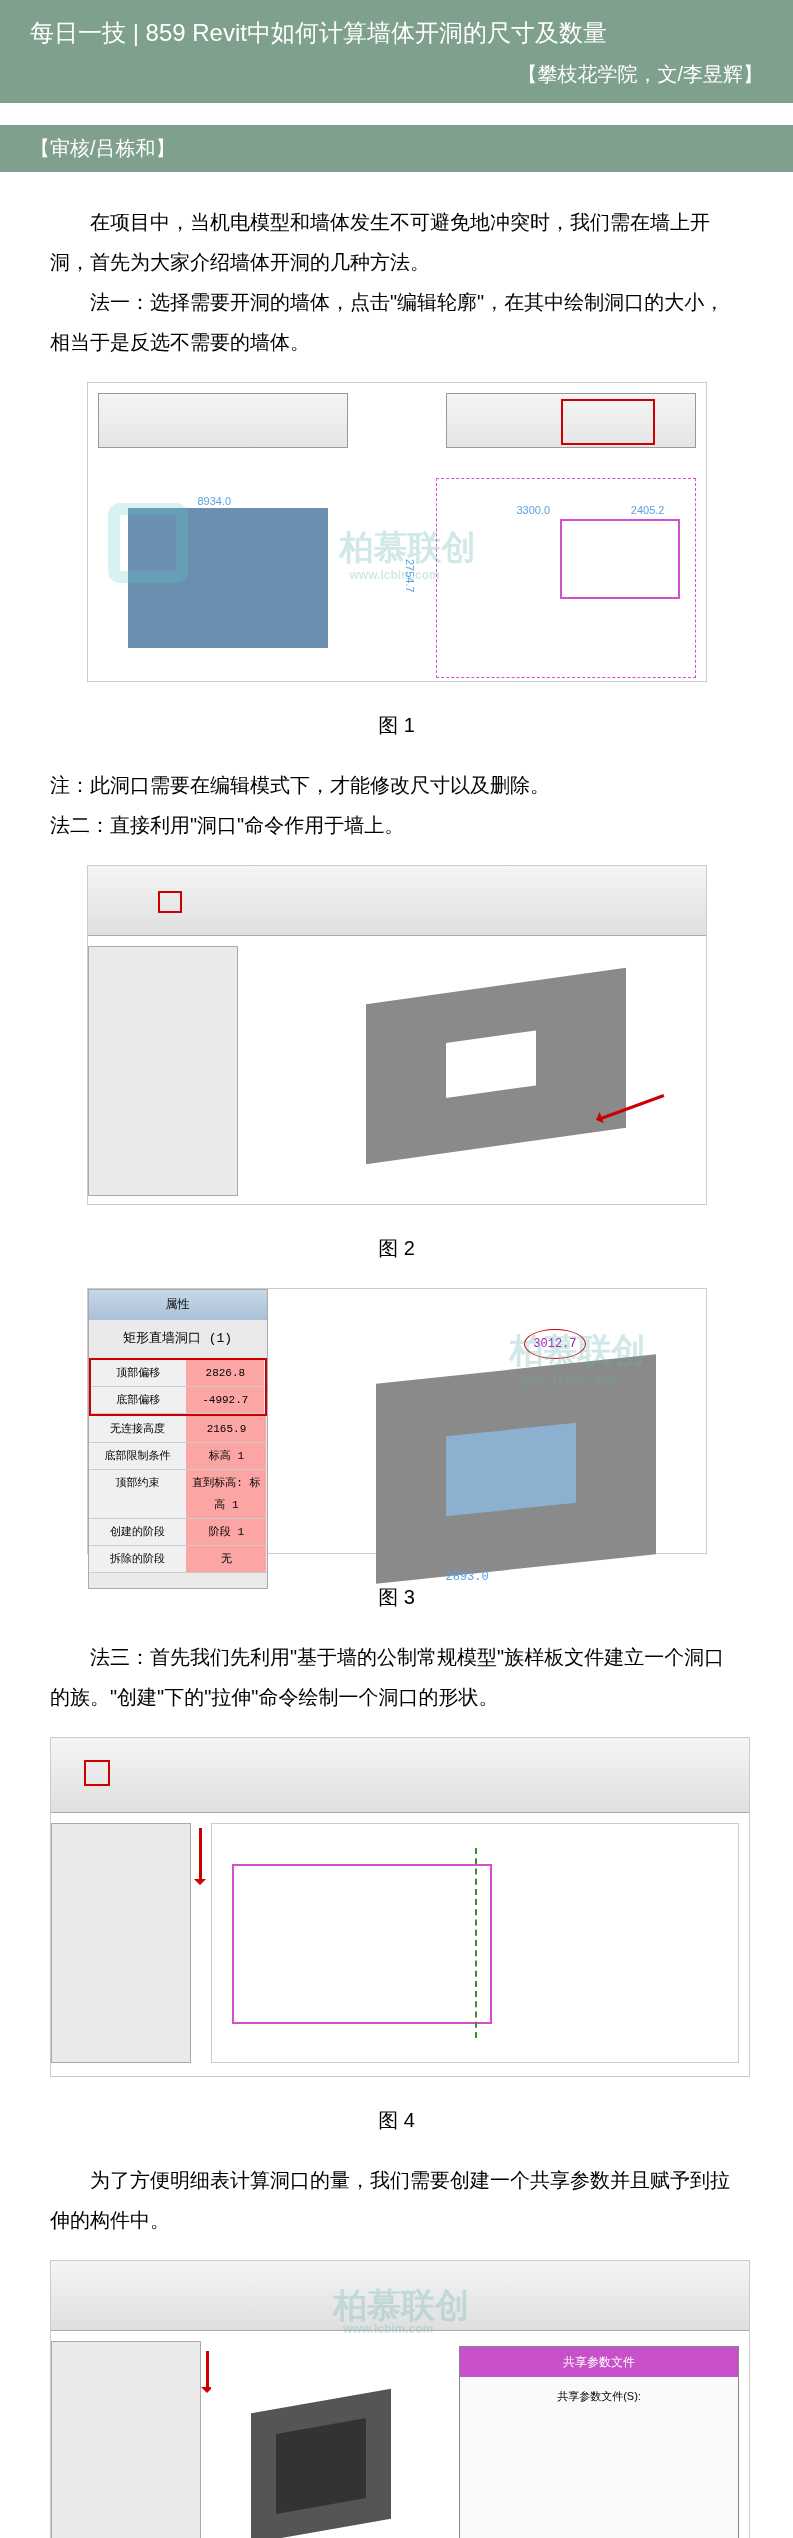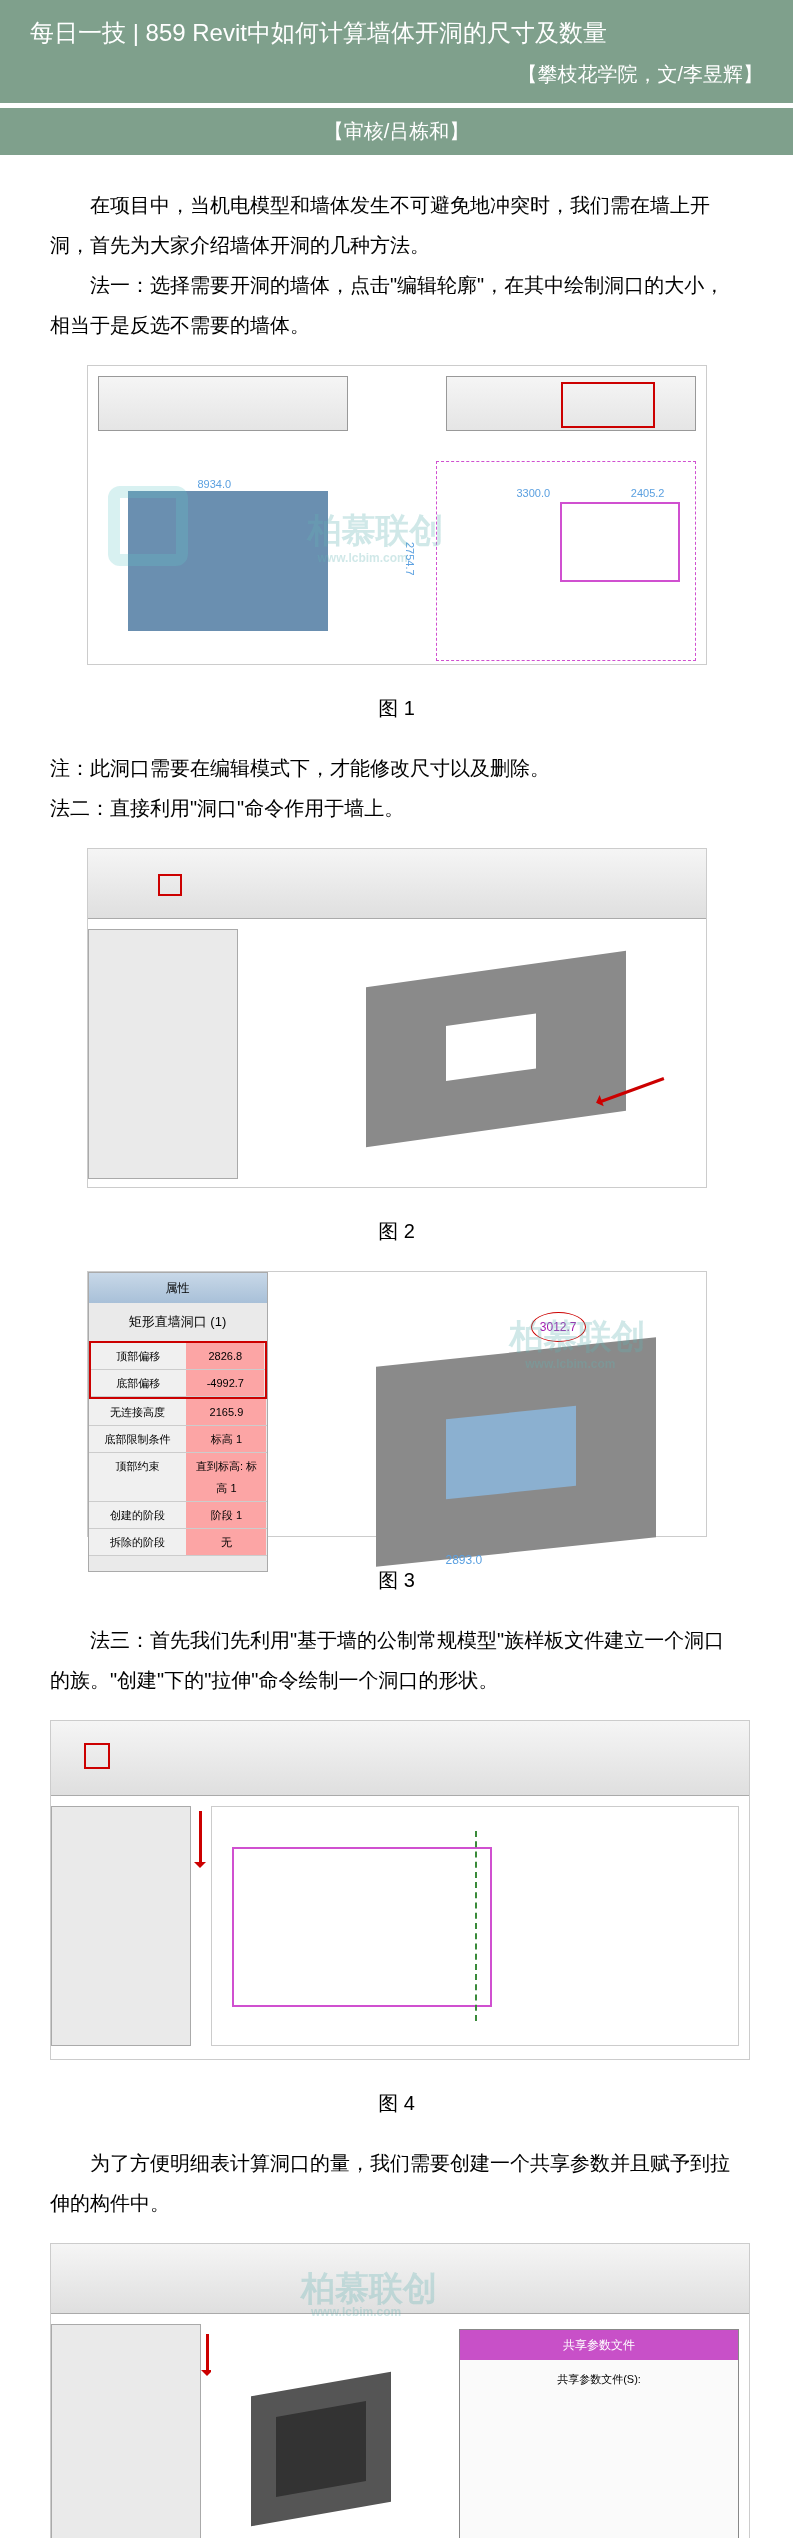--- a/index.html
+++ b/index.html
@@ -1,27 +1,27 @@
 <!DOCTYPE html>
 <html><head>
 <meta charset="utf-8">
 <style>
 * { margin: 0; padding: 0; box-sizing: border-box; }
 body { font-family: "Microsoft YaHei", sans-serif; background: #fff; width: 793px; margin: 0 auto; }
 .header { background: #7fa08c; color: #fff; padding: 15px 30px; }
 .header-title { font-size: 24px; line-height: 1.5; }
 .byline { text-align: right; font-size: 20px; margin-top: 10px; }
-.reviewer { background: #7fa08c; color: #fff; text-align: center; padding: 10px 30px; font-size: 20px; margin-top: 5px; }
+.reviewer { background: #7fa08c; color: #fff; text-align: left; padding: 10px 30px; font-size: 20px; margin-top: 22px; }
 .content { padding: 30px 50px; font-size: 20px; line-height: 2; color: #000; }
 .content p { text-indent: 2em; }
 .content p.noindent { text-indent: 0; }
 .caption { text-align: center; margin: 10px 0; }
 .figure { margin: 20px 0; text-align: center; position: relative; }
 .fig-img { display: inline-block; background: #f8f8f8; border: 1px solid #ccc; position: relative; }
-.watermark { position: absolute; font-size: 34px; color: rgba(100,180,180,0.3); font-weight: bold; pointer-events: none; }
+.watermark { position: absolute; font-size: 34px; color: rgba(100,180,180,0.3); font-weight: bold; pointer-events: none; margin-left: 32px; }
 .wm-logo { position: absolute; width: 80px; height: 80px; border: 12px solid rgba(100,200,200,0.25); border-radius: 12px; left: 20px; }
 .wm-sub { font-size: 12px; }
 
 
 .fig1 { width: 620px; height: 300px; position: relative; background: #fff; }
 .toolbar1a { position: absolute; top: 10px; left: 10px; width: 250px; height: 55px; background: linear-gradient(#f5f5f5,#e5e5e5); border: 1px solid #999; }
 .toolbar1b { position: absolute; top: 10px; right: 10px; width: 250px; height: 55px; background: linear-gradient(#f5f5f5,#e5e5e5); border: 1px solid #999; }
 .toolbar1b::after { content:""; position:absolute; right:40px; top:5px; width:90px; height:42px; border:2px solid #c00; }
 .wall1 { position: absolute; left: 10px; top: 95px; width: 260px; height: 200px; background: #fff; }
 .wall1 .face { position: absolute; left: 30px; top: 30px; width: 200px; height: 140px; background: #6a8fb0; }
@@ -37,21 +37,21 @@
 .ribbon2 { position: absolute; top: 0; left: 0; right: 0; height: 70px; background: linear-gradient(#f5f5f5,#dfdfdf); border-bottom: 1px solid #aaa; }
 .ribbon2::after { content:""; position:absolute; left:70px; top:25px; width:20px; height:18px; border:2px solid #c00; }
 .panel2 { position: absolute; left: 0; top: 80px; width: 150px; height: 250px; background: #eaeaea; border: 1px solid #aaa; }
 .wall3d { position: absolute; right: 60px; top: 120px; width: 280px; height: 180px; }
 .wall3d .face { width: 260px; height: 160px; background: #8a8a8a; transform: skewY(-8deg); position: relative; }
 .wall3d .face::after { content:""; position:absolute; left:80px; top:50px; width:90px; height:55px; background:#fff; }
 .wall3d .arrow { position: absolute; right: -20px; top: 120px; width: 70px; height: 3px; background: #c00; transform: rotate(-20deg); }
 .wall3d .arrow::after { content:""; position:absolute; left:-8px; top:-5px; border:6px solid transparent; border-right-color:#c00; }
 
 
-.fig3 { width: 620px; height: 266px; position: relative; background: #fff; }
+.fig3 { width: 620px; height: 266px; position: relative; background: #fff; font-family: Liberation Mono, monospace; }
 .panel3 { position: absolute; left: 0; top: 0; width: 180px; height: 300px; background: #eaeaea; border: 1px solid #aaa; }
 .panel3 .title { background: linear-gradient(#c8d8e8,#a8c0d8); padding: 3px 6px; font-size: 12px; }
 .panel3 .row { display: flex; font-size: 11px; border-bottom: 1px solid #ccc; }
 .panel3 .row > div { padding: 2px 4px; }
 .panel3 .lbl { width: 55%; background: #f0f0f0; }
 .panel3 .val { width: 45%; background: #fca5a5; }
 .panel3 .hl { border: 2px solid #c00; }
 .wall3b { position: absolute; right: 30px; top: 40px; width: 340px; height: 260px; }
 .wall3b .face { position: absolute; left: 40px; top: 40px; width: 280px; height: 200px; background: #8a8a8a; transform: skewY(-6deg); }
 .wall3b .face .hole { position:absolute; left:70px; top:60px; width:130px; height:80px; background:#8bb0d0; }

